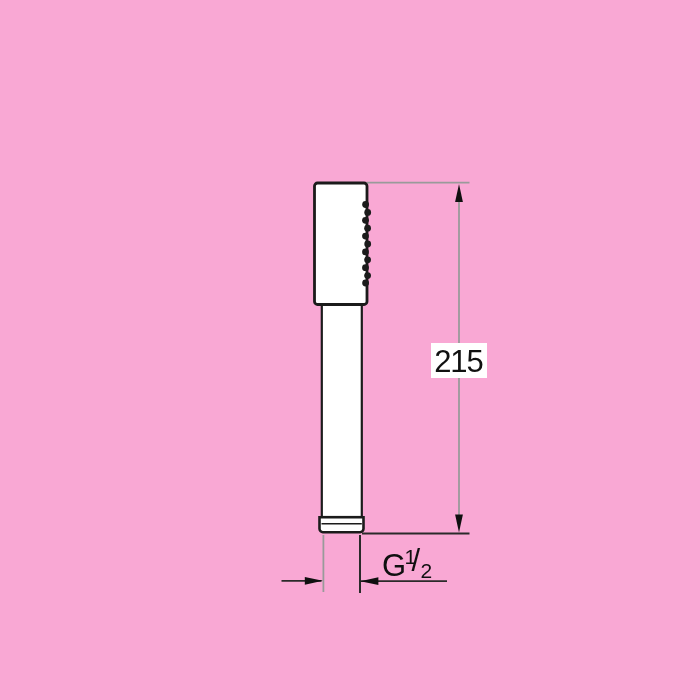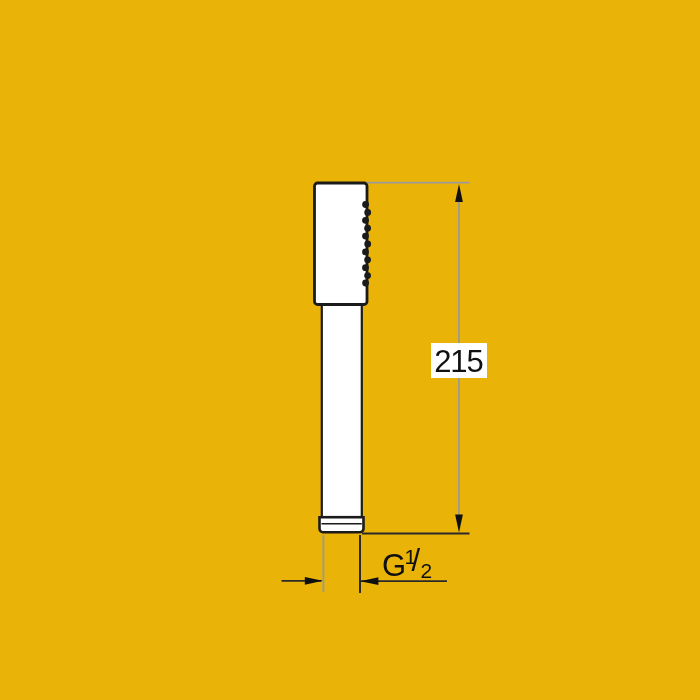--- a/index.html
+++ b/index.html
@@ -7,21 +7,21 @@
     padding: 0;
     width: 700px;
     height: 700px;
     background: #ffffff;
     overflow: hidden;
   }
   .page {
     position: relative;
     width: 700px;
     height: 700px;
-    background: #eab308;
+    background: #f9a8d4;
   }
   svg {
     display: block;
   }
   .dim-label {
     font-family: "Liberation Sans", "DejaVu Sans", sans-serif;
   }
   .num-large {
     font-size: 31px;
     letter-spacing: -1px;

